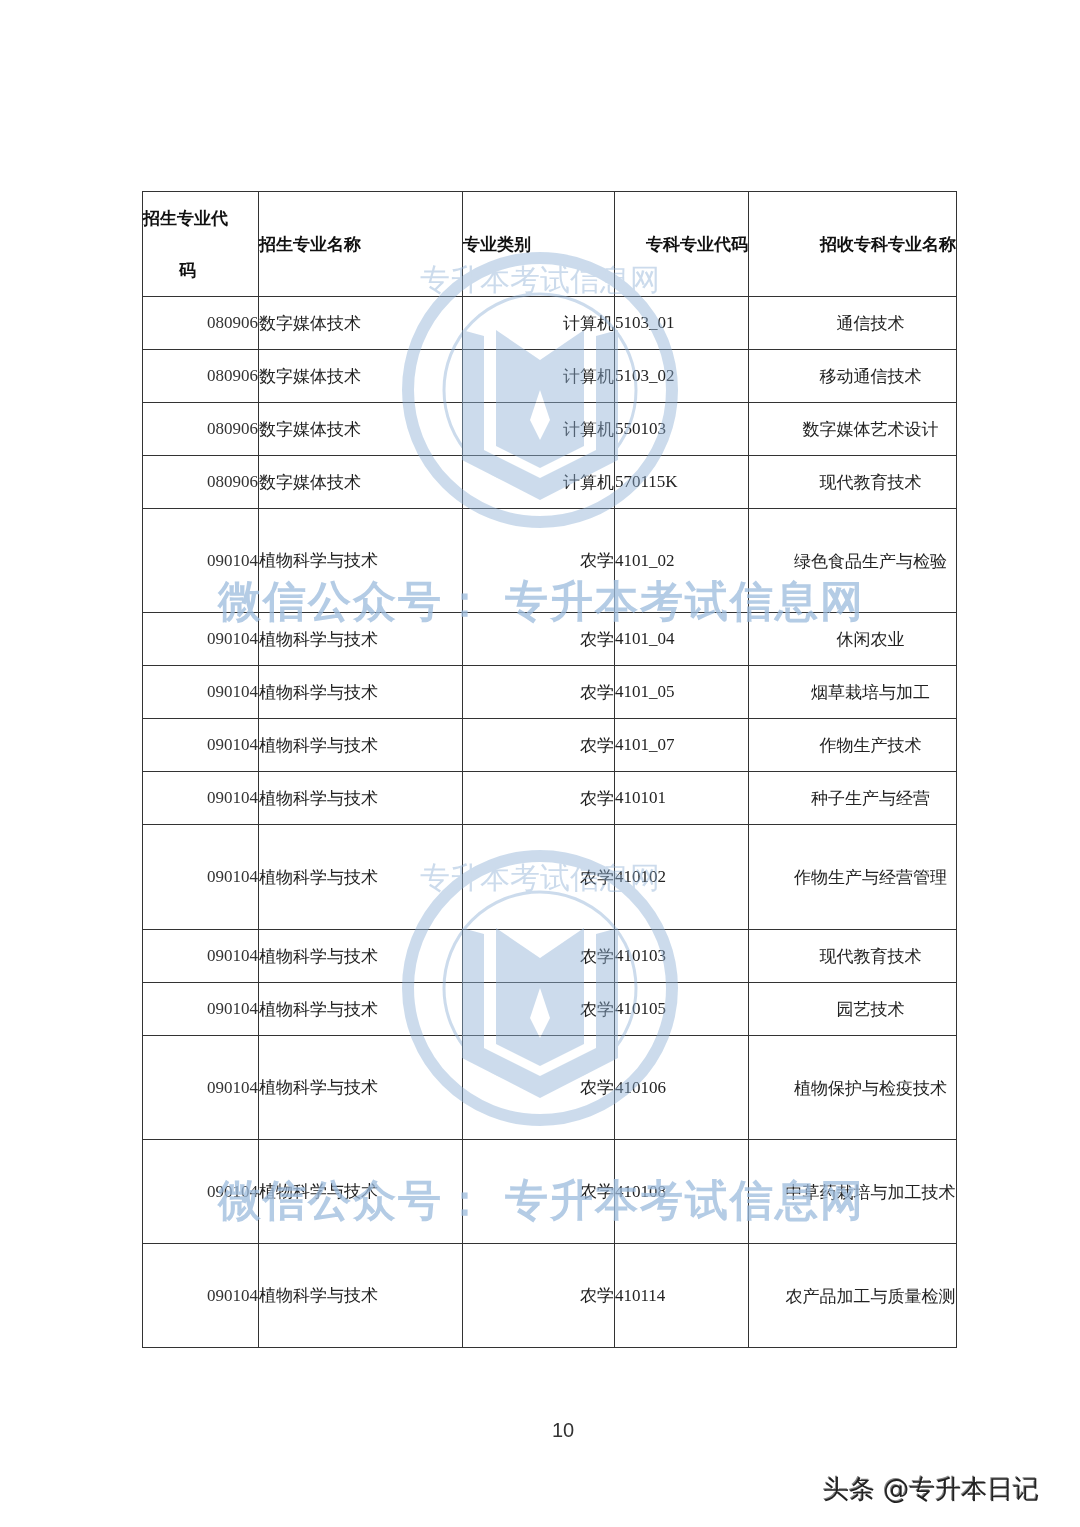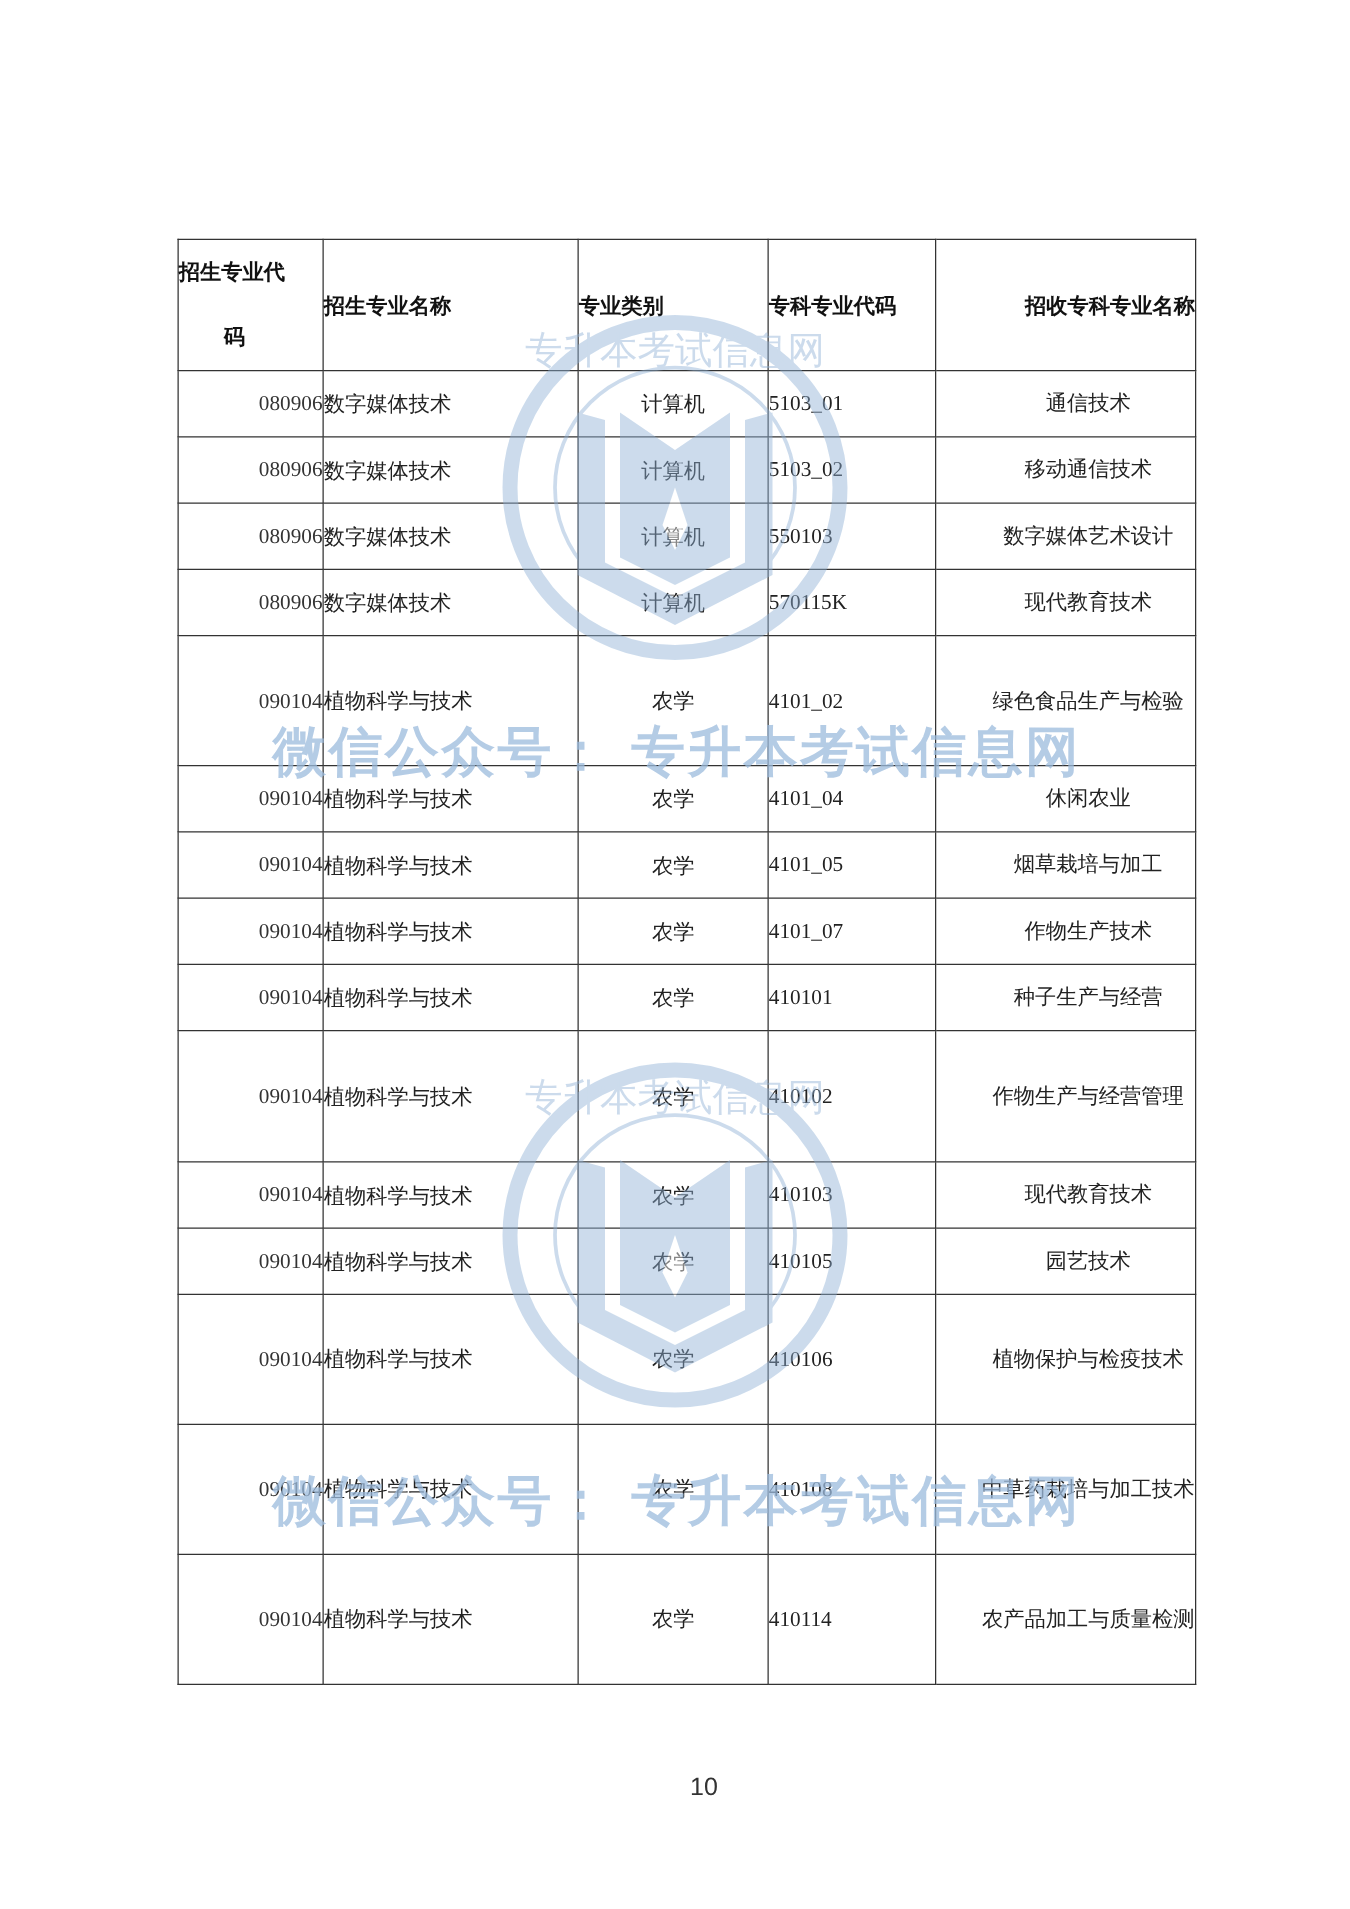--- a/index.html
+++ b/index.html
@@ -6,25 +6,25 @@
   body { width:1080px; height:1527px; position:relative; overflow:hidden;
          font-family: "DejaVu Serif", "Liberation Serif", serif; color:#222; }
   .page { position:absolute; left:0; top:0; width:1080px; height:1527px; background:#fff; }
   table.grid { position:absolute; left:142px; top:191px; border-collapse:collapse; table-layout:fixed; z-index:1; }
   table.grid td, table.grid th { border:1.3px solid #333; padding:0; font-size:17px; font-weight:normal; vertical-align:middle; }
   th { font-family: "DejaVu Sans", "Liberation Sans", sans-serif; font-weight:bold !important; color:#111; }
   .c0 { width:116px; } .c1 { width:204px; } .c2 { width:152px; } .c3 { width:134px; } .c4 { width:208px; }
   th.h0 { text-align:left; padding-left:12px; line-height:52px; }
   th.h1 { text-align:left; padding-left:47px; }
   th.h2 { text-align:left; padding-left:39px; }
-  th.h3 { text-align:left; padding-left:13px; }
+  th.h3 { text-align:right; padding-left:13px; }
   th.h4 { text-align:right; padding-left:10px; }
   td.code { text-align:right; padding-left:45px; font-family:"Liberation Serif", serif; color:#333; }
   td.name { text-align:left; padding-left:47px; }
-  td.cat { text-align:center; padding-left:46px; }
+  td.cat { text-align:right; padding-left:46px; }
   td.scode { text-align:left; padding-left:45px; font-family:"Liberation Serif", serif; }
   td.major { text-align:center; padding-left:10px; padding-right:8px; line-height:52px; }
   td.major .ind { display:inline-block; width:36px; }
   .wm-logo { position:absolute; width:280px; height:280px; z-index:2; pointer-events:none; opacity:0.45; }
   .wm-text { position:absolute; left:218px; font-family:"DejaVu Sans", sans-serif; font-weight:bold; font-size:43px;
              color:#9cbbdd; opacity:0.75; letter-spacing:2px; z-index:2; pointer-events:none; white-space:nowrap; }
   .page-num { position:absolute; left:552px; top:1419px; font-family:"Liberation Sans", sans-serif; font-size:20px; color:#333; }
   .credit { position:absolute; left:823px; top:1472px; font-family:"DejaVu Sans", sans-serif; font-size:26px; color:#222;
             text-shadow: 1px 1px 0 #fff, -1px -1px 0 #888; }
 </style>
@@ -173,13 +173,14 @@
     <path d="M62 80 L62 210 L140 250 L218 210 L218 80 L196 86 L196 200 L140 228 L84 200 L84 86 Z" fill="#8fb1d6"></path>
     <path d="M96 80 L140 110 L184 80 L184 196 L140 218 L96 196 Z" fill="#8fb1d6"></path>
     <path d="M140 140 L130 170 L140 190 L150 170 Z" fill="#ffffff"></path>
     <text x="140" y="40" text-anchor="middle" font-size="30" fill="#8fb1d6" font-family="DejaVu Serif, serif">专升本考试信息网</text>
   </svg>
 
   <div class="wm-text" style="top:573px;">微信公众号： 专升本考试信息网</div>
   <div class="wm-text" style="top:1172px;">微信公众号： 专升本考试信息网</div>
 
   <div class="page-num">10</div>
+  <div class="credit">头条 @专升本日记</div>
 </div>
 
 </body></html>

